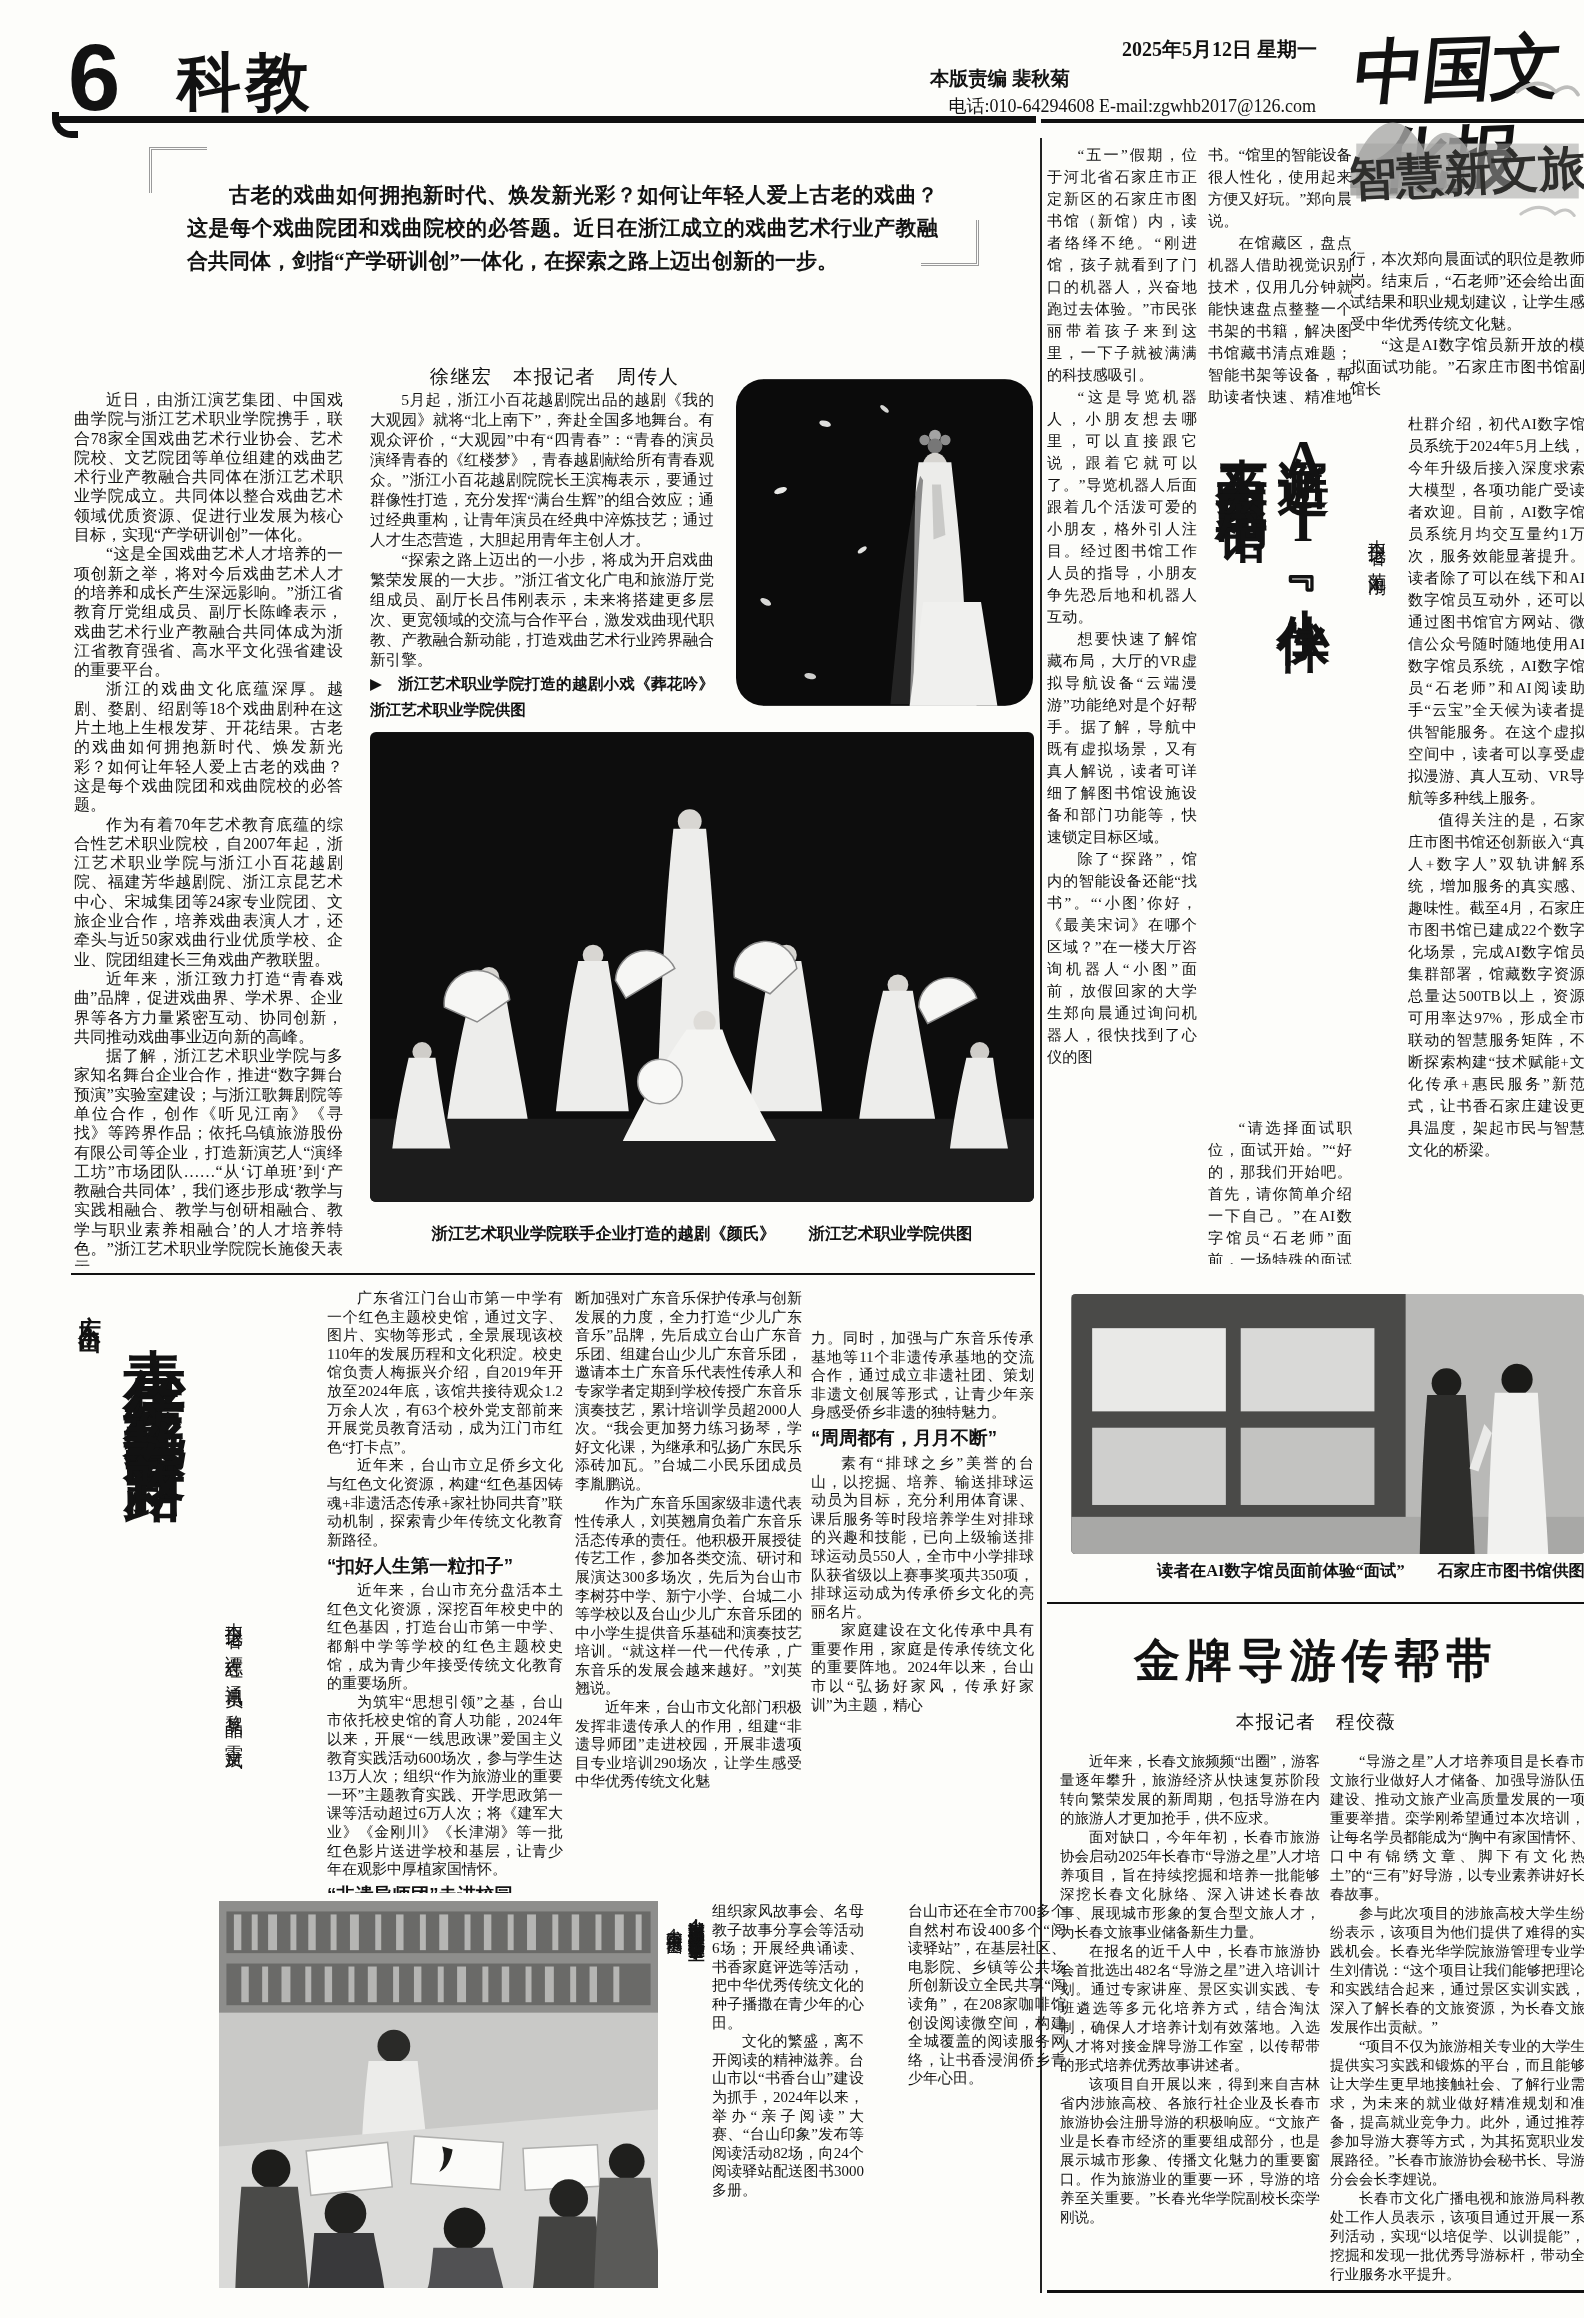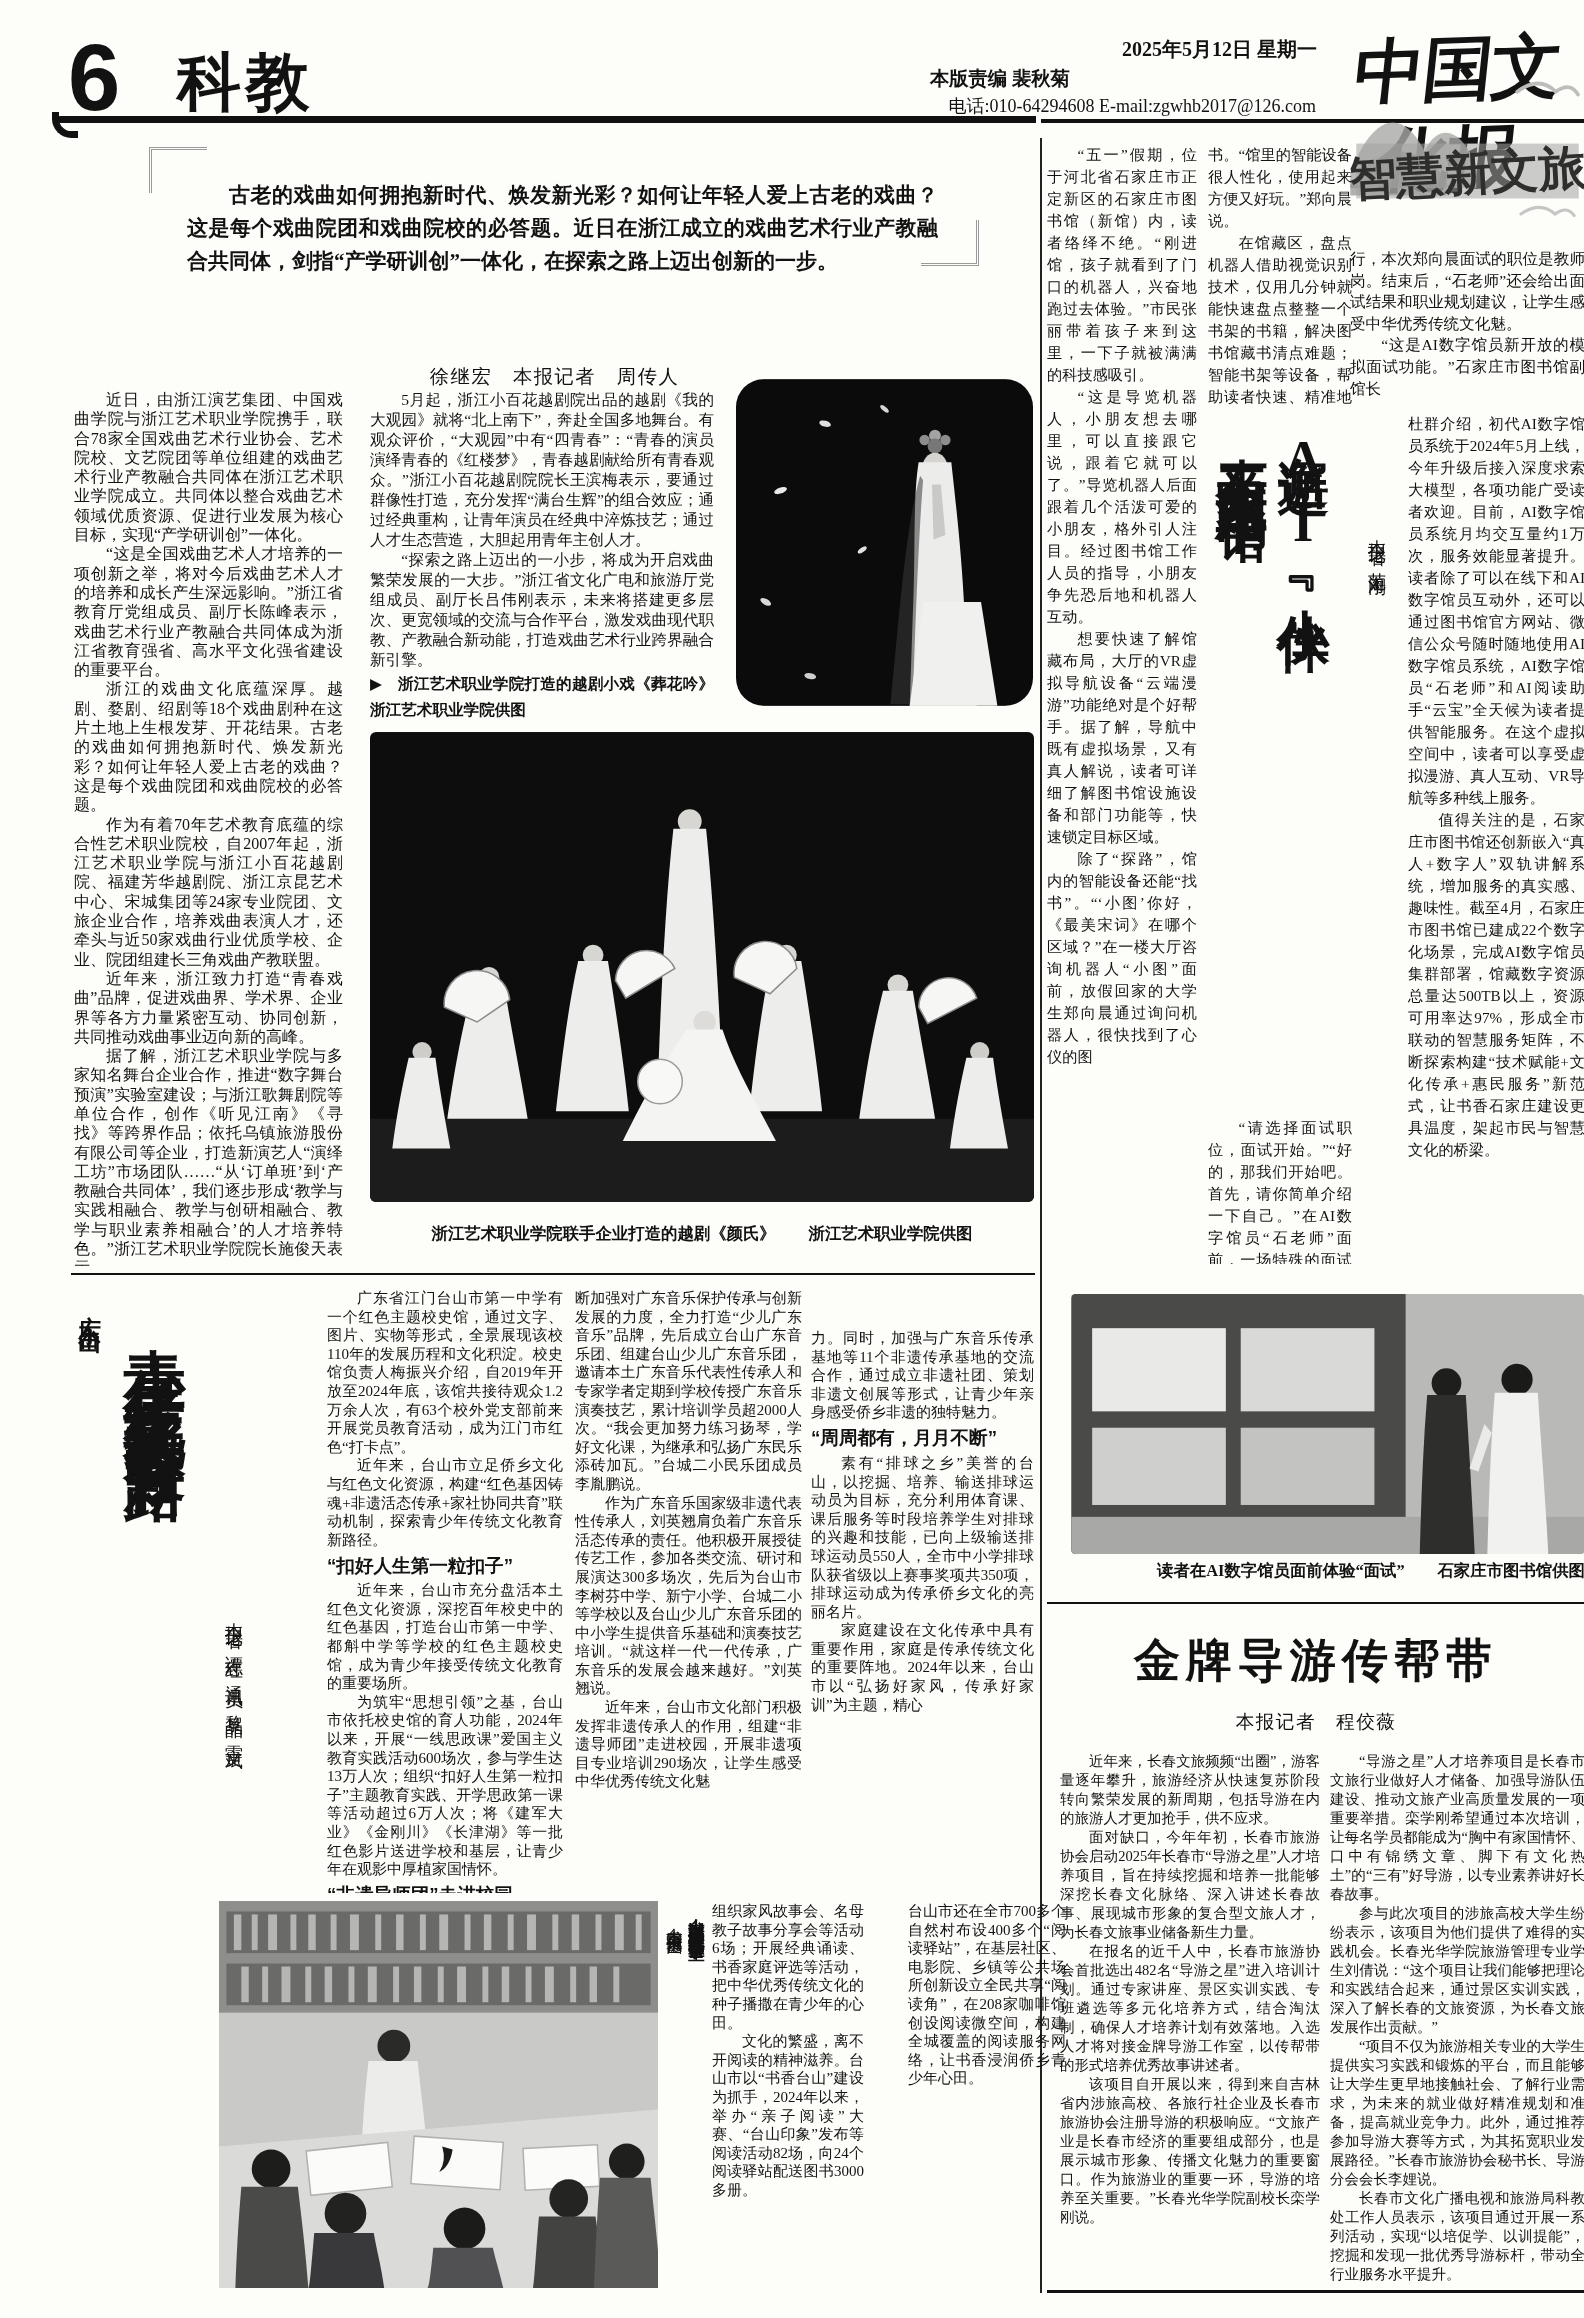--- a/index.html
+++ b/index.html
@@ -281,21 +281,21 @@
 
   <div class="abs vert" id="ts-kicker">广东台山：</div>
   <div class="abs vert" id="ts-headline">青少年传统文化教育有新路</div>
   <div class="abs vert" id="ts-byline">本报记者　谭志红　通讯员　黎晶晶　雷文斌</div>
 
   <div class="abs colbox ts-body" id="ts-col1">
     <p class="para">广东省江门台山市第一中学有一个红色主题校史馆，通过文字、图片、实物等形式，全景展现该校110年的发展历程和文化积淀。校史馆负责人梅振兴介绍，自2019年开放至2024年底，该馆共接待观众1.2万余人次，有63个校外党支部前来开展党员教育活动，成为江门市红色“打卡点”。</p>
     <p class="para">近年来，台山市立足侨乡文化与红色文化资源，构建“红色基因铸魂+非遗活态传承+家社协同共育”联动机制，探索青少年传统文化教育新路径。</p>
     <h3 class="ts-sub">“扣好人生第一粒扣子”</h3>
     <p class="para">近年来，台山市充分盘活本土红色文化资源，深挖百年校史中的红色基因，打造台山市第一中学、都斛中学等学校的红色主题校史馆，成为青少年接受传统文化教育的重要场所。</p>
-    <p class="para">为筑牢“思想引领”之基，台山市依托校史馆的育人功能，2024年以来，开展“一线思政课”爱国主义教育实践活动600场次，参与学生达13万人次；组织“扣好人生第一粒扣子”主题教育实践、开学思政第一课等活动超过6万人次；将《建军大业》《金刚川》《长津湖》等一批红色影片送进学校和基层，让青少年在观影中厚植家国情怀。</p>
+    <p class="para">为筑牢“思想引领”之基，台山市依托校史馆的育人功能，2024年以来，开展“一线思政课”爱国主义教育实践活动600场次，参与学生达13万人次；组织“作为旅游业的重要一环”主题教育实践、开学思政第一课等活动超过6万人次；将《建军大业》《金刚川》《长津湖》等一批红色影片送进学校和基层，让青少年在观影中厚植家国情怀。</p>
     <h3 class="ts-sub">“非遗导师团”走进校园</h3>
 
   </div>
 
   <div class="abs colbox ts-body" id="ts-col2">
     <p class="para cont">断加强对广东音乐保护传承与创新发展的力度，全力打造“少儿广东音乐”品牌，先后成立台山广东音乐团、组建台山少儿广东音乐团，邀请本土广东音乐代表性传承人和专家学者定期到学校传授广东音乐演奏技艺，累计培训学员超2000人次。“我会更加努力练习扬琴，学好文化课，为继承和弘扬广东民乐添砖加瓦。”台城二小民乐团成员李胤鹏说。</p>
     <p class="para">作为广东音乐国家级非遗代表性传承人，刘英翘肩负着广东音乐活态传承的责任。他积极开展授徒传艺工作，参加各类交流、研讨和展演达300多场次，先后为台山市李树芬中学、新宁小学、台城二小等学校以及台山少儿广东音乐团的中小学生提供音乐基础和演奏技艺培训。“就这样一代一代传承，广东音乐的发展会越来越好。”刘英翘说。</p>
     <p class="para">近年来，台山市文化部门积极发挥非遗传承人的作用，组建“非遗导师团”走进校园，开展非遗项目专业培训290场次，让学生感受中华优秀传统文化魅</p>
   </div>
 

